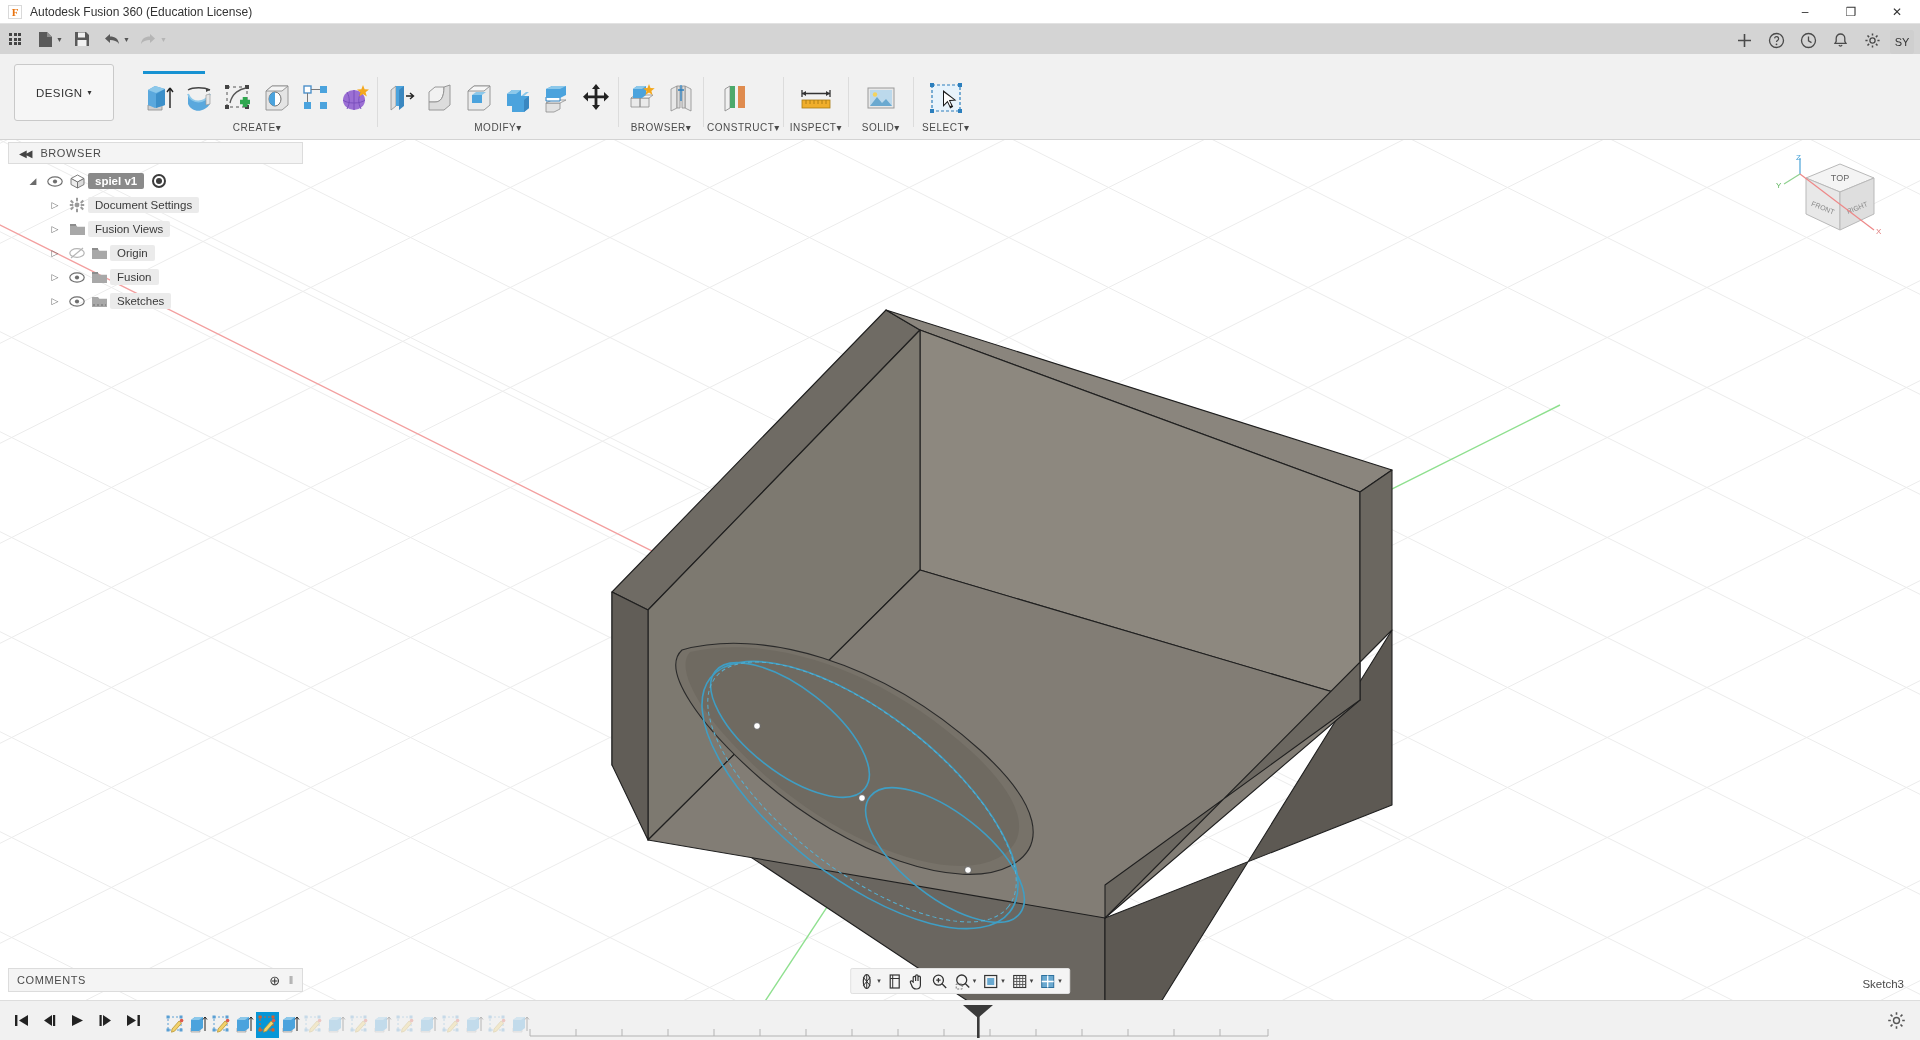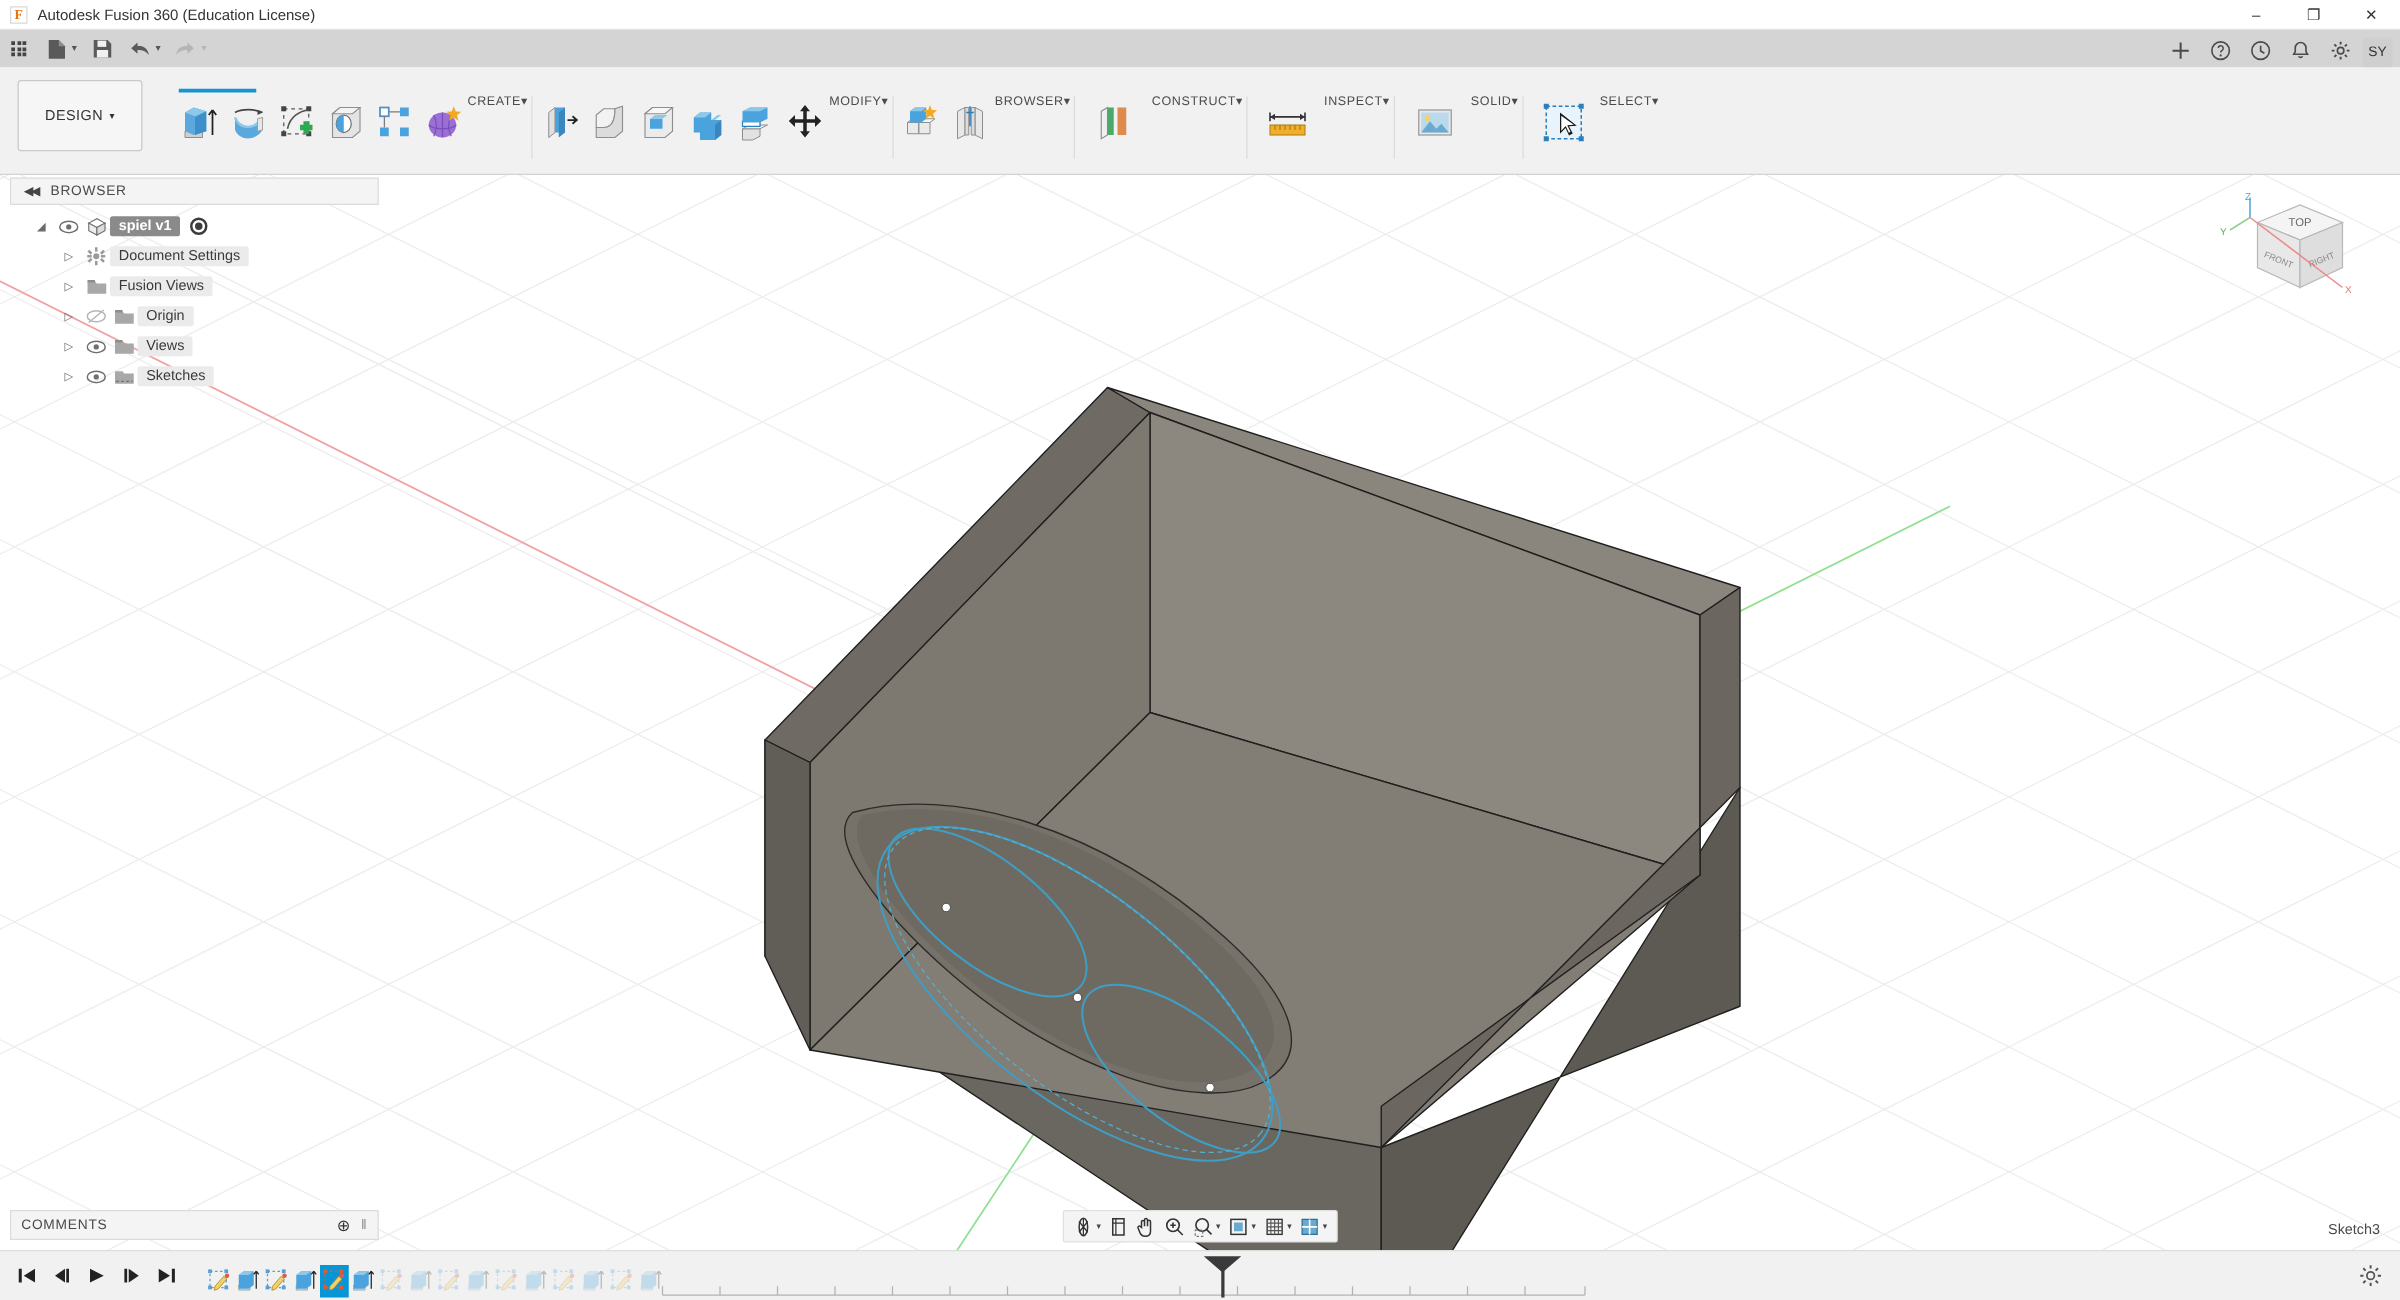--- a/index.html
+++ b/index.html
@@ -82,21 +82,21 @@
   .rtab {
     font-size: 11px; color: #4a4a4a; letter-spacing: .6px;
     padding: 4px 13px 0 13px; height: 20px; text-align: center;
   }
   .rtab.active { color: #1792d2; }
   .rtab-underline {
     position: absolute; height: 3px; background: #1792d2;
   }
 
   .panels { position: absolute; left: 140px; top: 21px; height: 65px; display: flex; }
-  .panel { display: flex; flex-direction: row; height: 65px; position: relative; justify-content: flex-end; }
+  .panel { display: flex; flex-direction: column; height: 65px; position: relative; }
   .panel-icons { display: flex; align-items: flex-start; height: 46px; padding-top: 1px; }
   .panel-label {
     font-size: 10px; color: #4b4b4b; letter-spacing: .5px;
     text-align: center; height: 14px; line-height: 14px;
   }
   .panel-sep { width: 1px; background: #dcdcdc; height: 50px; margin: 2px 3px 0 3px; align-self: flex-start; }
   .tool {
     width: 39px; height: 44px; display: flex; align-items: center; justify-content: center;
   }
   .tool svg { display: block; }
@@ -714,21 +714,21 @@
                 <ellipse cx="8" cy="5.5" rx="7.2" ry="4.6" fill="none" stroke="#6f6f6f" stroke-width="1.2"></ellipse>
                 <circle cx="8" cy="5.5" r="2.1" fill="#6f6f6f"></circle>
               </svg>
           </span>
           <span class="tico">
             <svg width="17" height="14" viewBox="0 0 17 14">
                 <path d="M1 3h6l1.4 1.8H16V13H1z" fill="#a8a8a8"></path>
                 <path d="M1 2h6v2H1z" fill="#8d8d8d"></path>
               </svg>
           </span>
-          <span class="tlabel">Views</span>
+          <span class="tlabel">Fusion</span>
         </div>
 
         <div class="trow" style="padding-left:36px">
           <span class="twist">▷</span>
           <span class="eye">
             <svg width="16" height="11" viewBox="0 0 16 11">
                 <ellipse cx="8" cy="5.5" rx="7.2" ry="4.6" fill="none" stroke="#6f6f6f" stroke-width="1.2"></ellipse>
                 <circle cx="8" cy="5.5" r="2.1" fill="#6f6f6f"></circle>
               </svg>
           </span>

